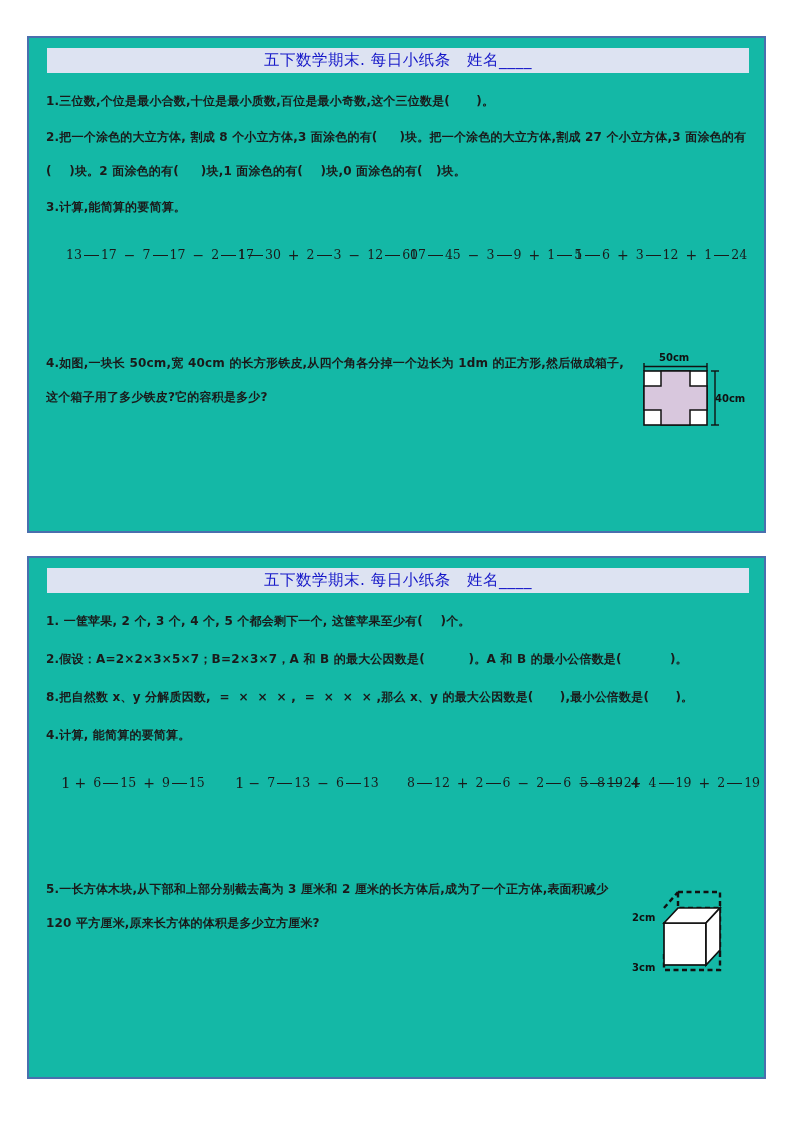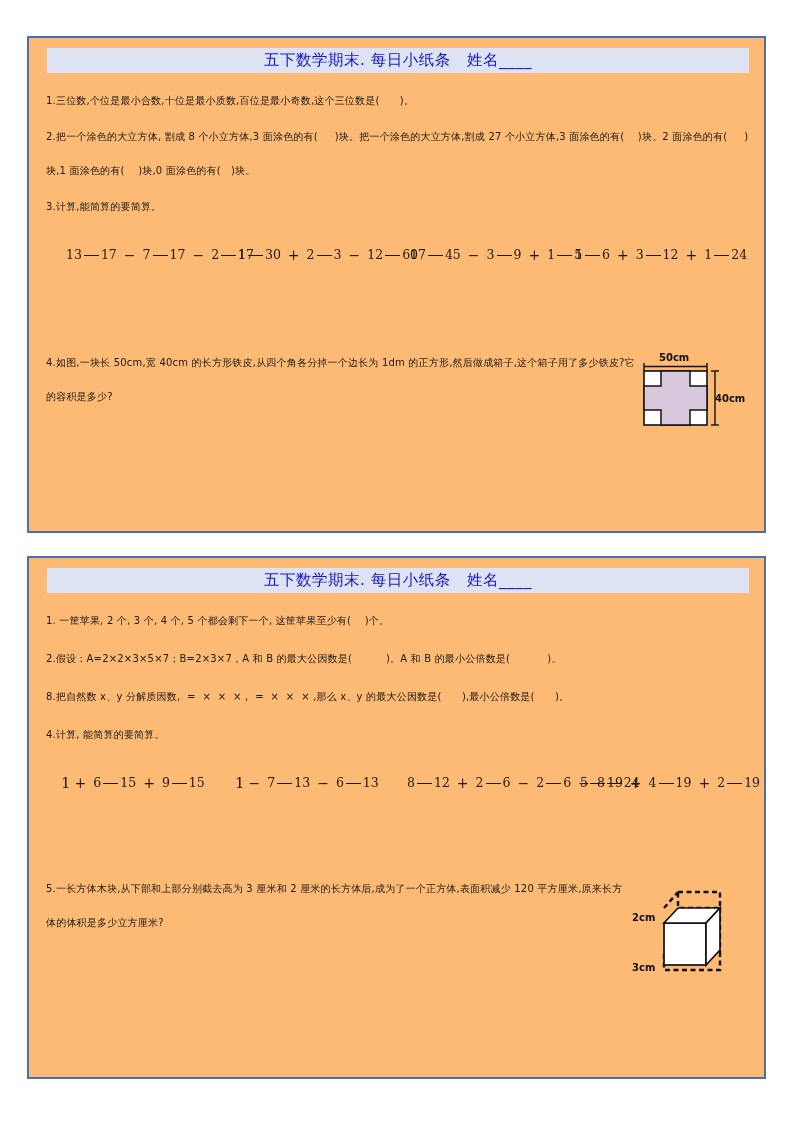--- a/index.html
+++ b/index.html
@@ -13,21 +13,21 @@
     position: relative;
     overflow: hidden;
   }
   .page { position: absolute; inset: 0; }
 
   .card {
     position: absolute;
     left: 27px;
     width: 739px;
     border: 2px solid #4a6fae;
-    background: #fdba74;
+    background: #14b8a6;
     box-sizing: border-box;
   }
   #card-1 { top: 36px; height: 497px; }
   #card-2 { top: 556px; height: 523px; }
 
   .card-header {
     position: absolute;
     left: 18px;
     top: 10px;
     width: 702px;
@@ -48,25 +48,26 @@
 
   .body {
     position: absolute;
     left: 17px;
     right: 14px;
     top: 46px;
     bottom: 4px;
   }
 
   .q {
-    font-size: 10px;
+    font-size: 12px;
     line-height: 34px;
     letter-spacing: .2px;
     white-space: pre-wrap;
     font-family: "DejaVu Sans", "Liberation Sans", sans-serif;
+    font-weight: bold;
   }
 
   
   .frac-row {
     position: relative;
     height: 52px;
     margin-top: 8px;
   }
   .expr {
     position: absolute;

